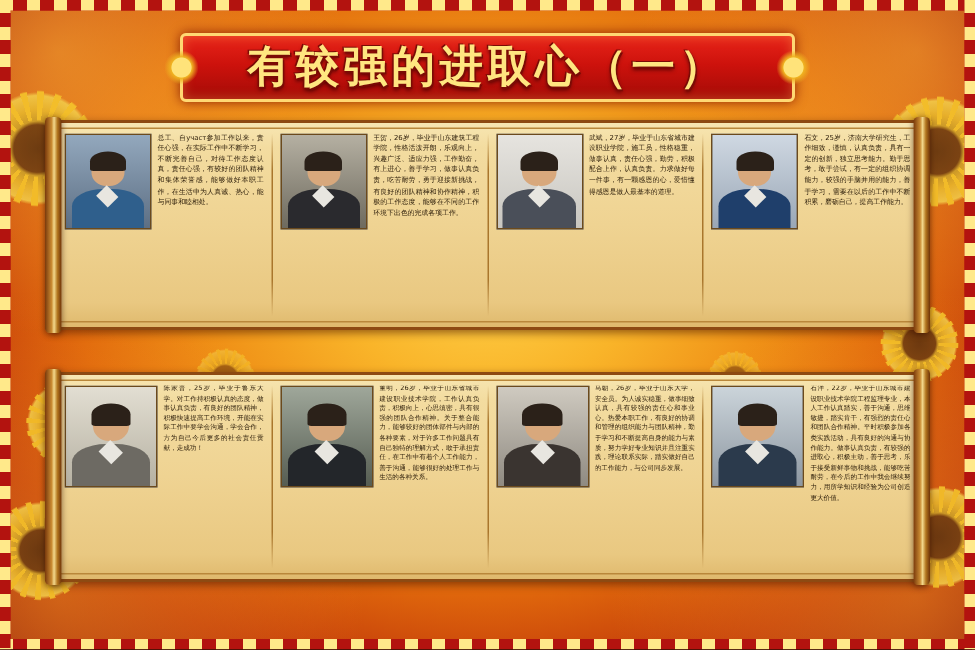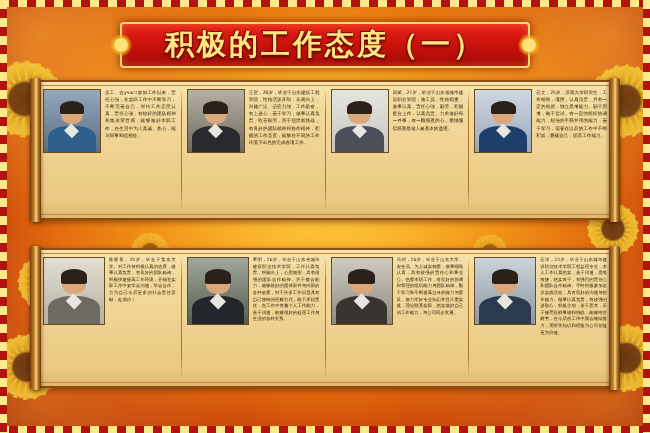--- a/index.html
+++ b/index.html
@@ -293,21 +293,21 @@
     </div>
   <div class="sunflower" style="left:128px; top:230px; width:44px; height:44px; opacity:.55;">
       <div class="petals"></div>
     </div>
   <div class="sunflower" style="right:140px; top:232px; width:40px; height:40px; opacity:.5;">
       <div class="petals"></div>
     </div>
 
   <div class="title-wrap">
     <div class="title-plate"></div>
-    <div class="poster-title">积极的工作态度（一）</div>
+    <div class="poster-title">有较强的进取心（一）</div>
   </div>
 
   <div class="scroll" style="left:34px; top:80px; width:582px; height:140px;">
     <div class="rod" style="left:-6px;"></div>
     <div class="rod" style="right:-6px;"></div>
     <div class="scroll-inner">
 
       <div class="card">
         <div class="photo">
           <div class="bg" style="background:linear-gradient(to bottom,#93a8bd,#5d6f84);"></div>

